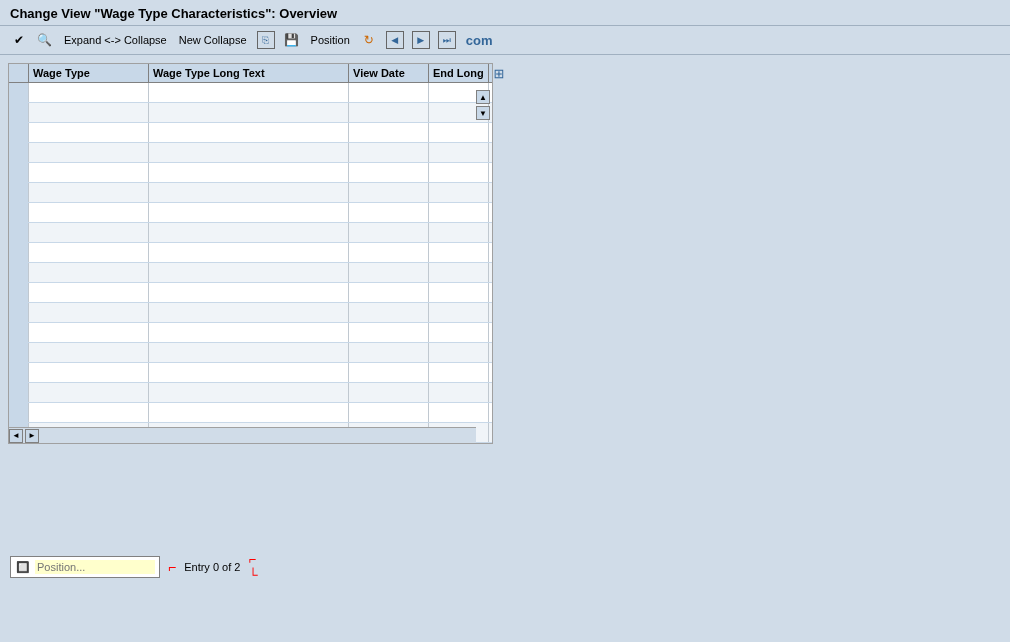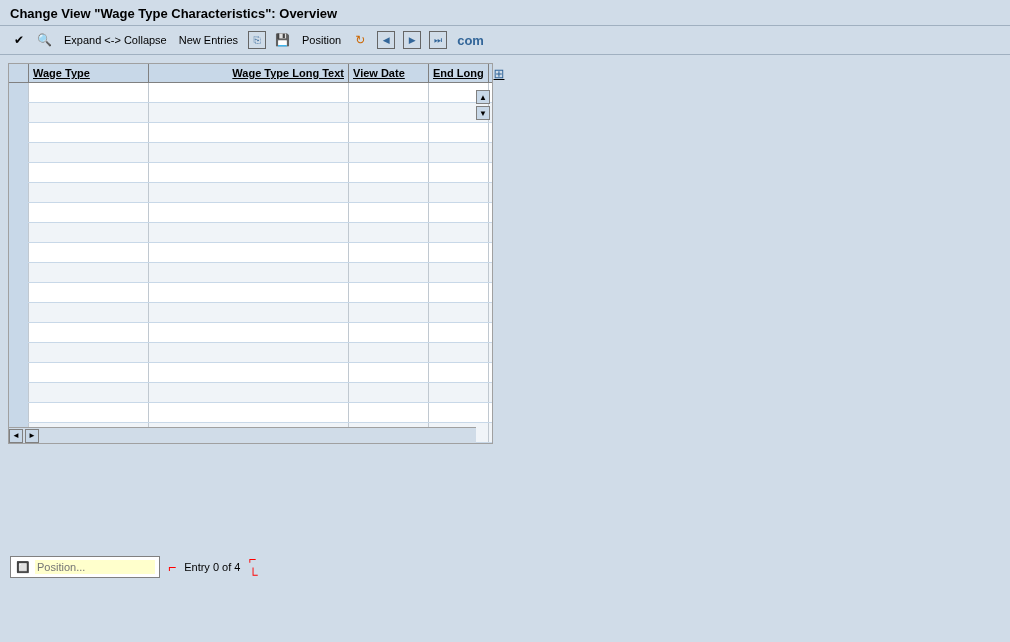--- a/index.html
+++ b/index.html
@@ -50,21 +50,20 @@
       background: transparent;
       border: none;
       padding: 2px 4px;
     }
 
     
     .main-area {
       display: flex;
       padding: 8px;
       gap: 8px;
-      text-decoration: underline;
     }
 
     
     .table-container {
       background: white;
       border: 1px solid #a0a0a0;
       width: 485px;
       position: relative;
     }
 
@@ -86,21 +85,21 @@
     .col-header {
       padding: 3px 4px;
       border-right: 1px solid #808080;
       font-weight: bold;
       font-size: 11px;
       white-space: nowrap;
       overflow: hidden;
     }
 
     .col-wage-type { width: 120px; min-width: 120px; }
-    .col-long-text { width: 200px; min-width: 200px; text-align: right; }
+    .col-long-text { width: 200px; min-width: 200px; }
     .col-start-date { width: 80px; min-width: 80px; }
     .col-end-date { width: 60px; min-width: 60px; }
 
     .col-grid-icon {
       width: 20px;
       min-width: 20px;
       display: flex;
       align-items: center;
       justify-content: center;
       cursor: pointer;
@@ -220,21 +219,21 @@
   <button class="toolbar-btn" title="Save">
     <span class="sap-icon">✔</span>
   </button>
 
   <button class="toolbar-btn" title="Find">
     <span class="sap-icon">🔍</span>
   </button>
 
   <button class="toolbar-text-btn">Expand &lt;-&gt; Collapse</button>
 
-  <button class="toolbar-text-btn">New Entries</button>
+  <button class="toolbar-text-btn">New Collapse</button>
 
   <button class="toolbar-btn" title="Copy">
     <span class="sap-icon" style="border:1px solid #666; padding:1px; font-size:9px; color:#336699;">⎘</span>
   </button>
 
   <button class="toolbar-btn" title="Save">
     <span class="sap-icon" style="color:#336699;">💾</span>
   </button>
 
   <button class="toolbar-text-btn">Position</button>
@@ -410,15 +409,15 @@
     </div>
   </div>
 </div>
 
 <div style="position:absolute; bottom:60px; left:0; display:flex; align-items:center; padding: 0 10px; gap:8px;">
   <div class="position-btn">
     <span class="position-icon">🔲</span>
     <input class="position-input" type="text" placeholder="Position..." style="">
   </div>
   <span class="position-bracket">⌐</span>
-  <span class="entry-count">Entry 0 of 4</span>
+  <span class="entry-count">Entry 0 of 2</span>
   <span class="entry-bracket-right" style="color:red; font-size:13px;">⌐<br>└</span>
 </div>
 
 </body></html>

